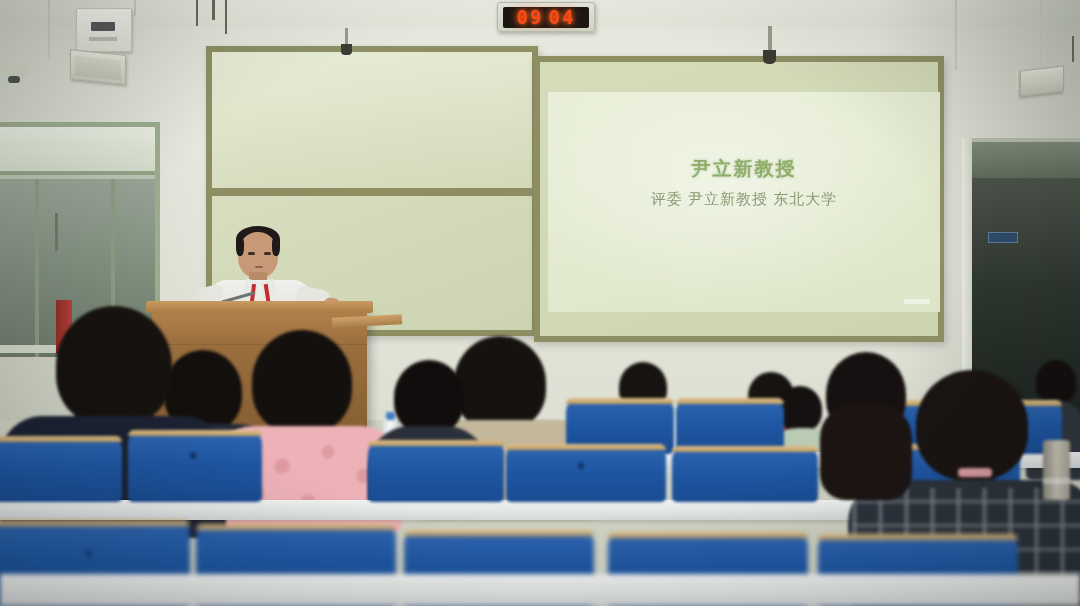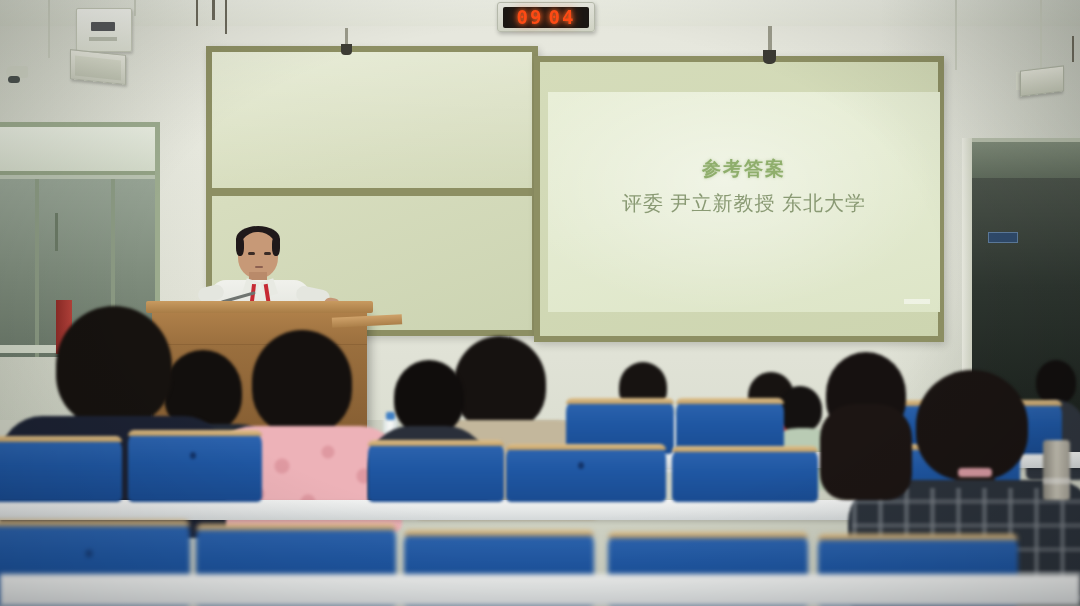--- a/index.html
+++ b/index.html
@@ -175,21 +175,21 @@
     white-space:nowrap;
   }
   .slide-sub{
     position:relative;z-index:2;margin-top:26px;
     font-size:19px;font-weight:bold;letter-spacing:2px;
     color:#8fae6c;
     text-shadow:0 0 3px rgba(143,174,108,.5);
   }
   .slide-credit{
     position:relative;z-index:2;margin-top:8px;
-    font-size:20px;letter-spacing:1px;
+    font-size:15px;letter-spacing:1px;
     color:#8a9a74;
     white-space:nowrap;
   }
   .proj-corner{
     position:absolute;right:10px;bottom:8px;width:26px;height:5px;
     background:rgba(255,255,255,.5);
   }
   .hook{
     position:absolute;left:768px;top:26px;width:4px;height:30px;background:#9a9a8a;
   }
@@ -417,21 +417,21 @@
   <div class="board-left">
     <div class="board-left-glare"></div>
     <div class="board-left-split"></div>
   </div>
   <div class="hook-l"></div>
   <div class="hook-l-clip"></div>
 
   <div class="board-right">
     <div class="projection">
       <div class="proj-glow"></div>
-      <div class="slide-sub">参考答案</div>
+      <div class="slide-sub">尹立新教授</div>
       <div class="slide-credit">评委 尹立新教授  东北大学</div>
       <div class="proj-corner"></div>
     </div>
   </div>
   <div class="hook"></div>
   <div class="hook-clip"></div>
 
   <div class="door-transom"></div>
   <div class="doorway"></div>
   <div class="door-post"></div>

